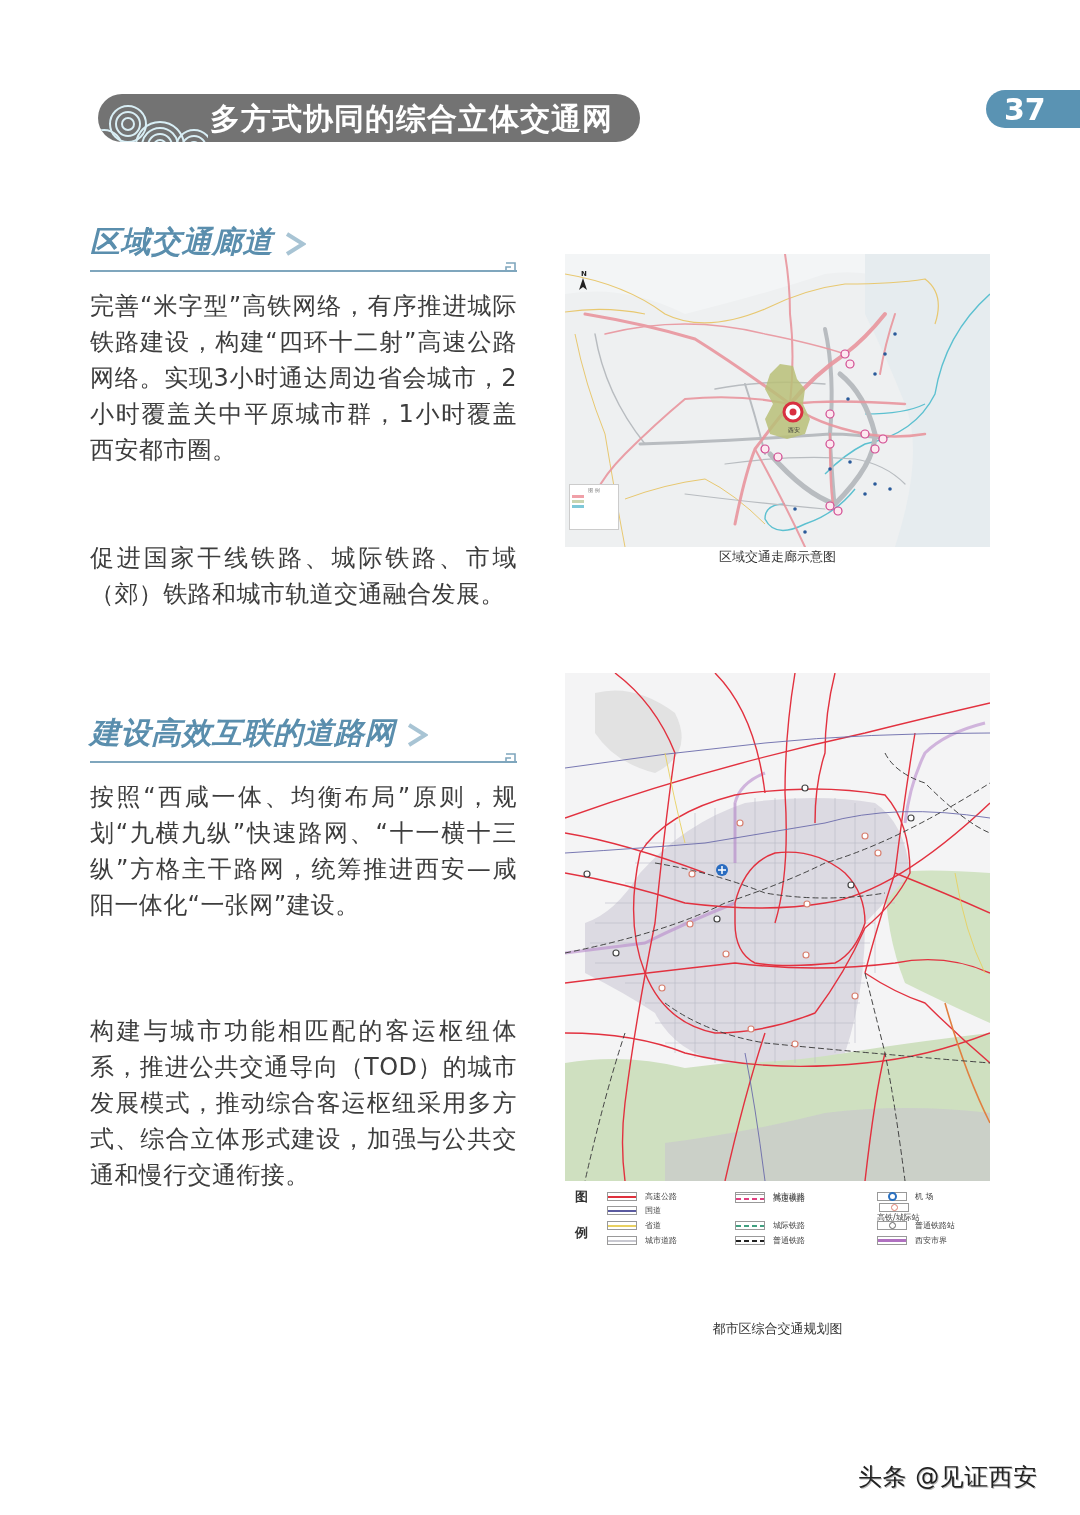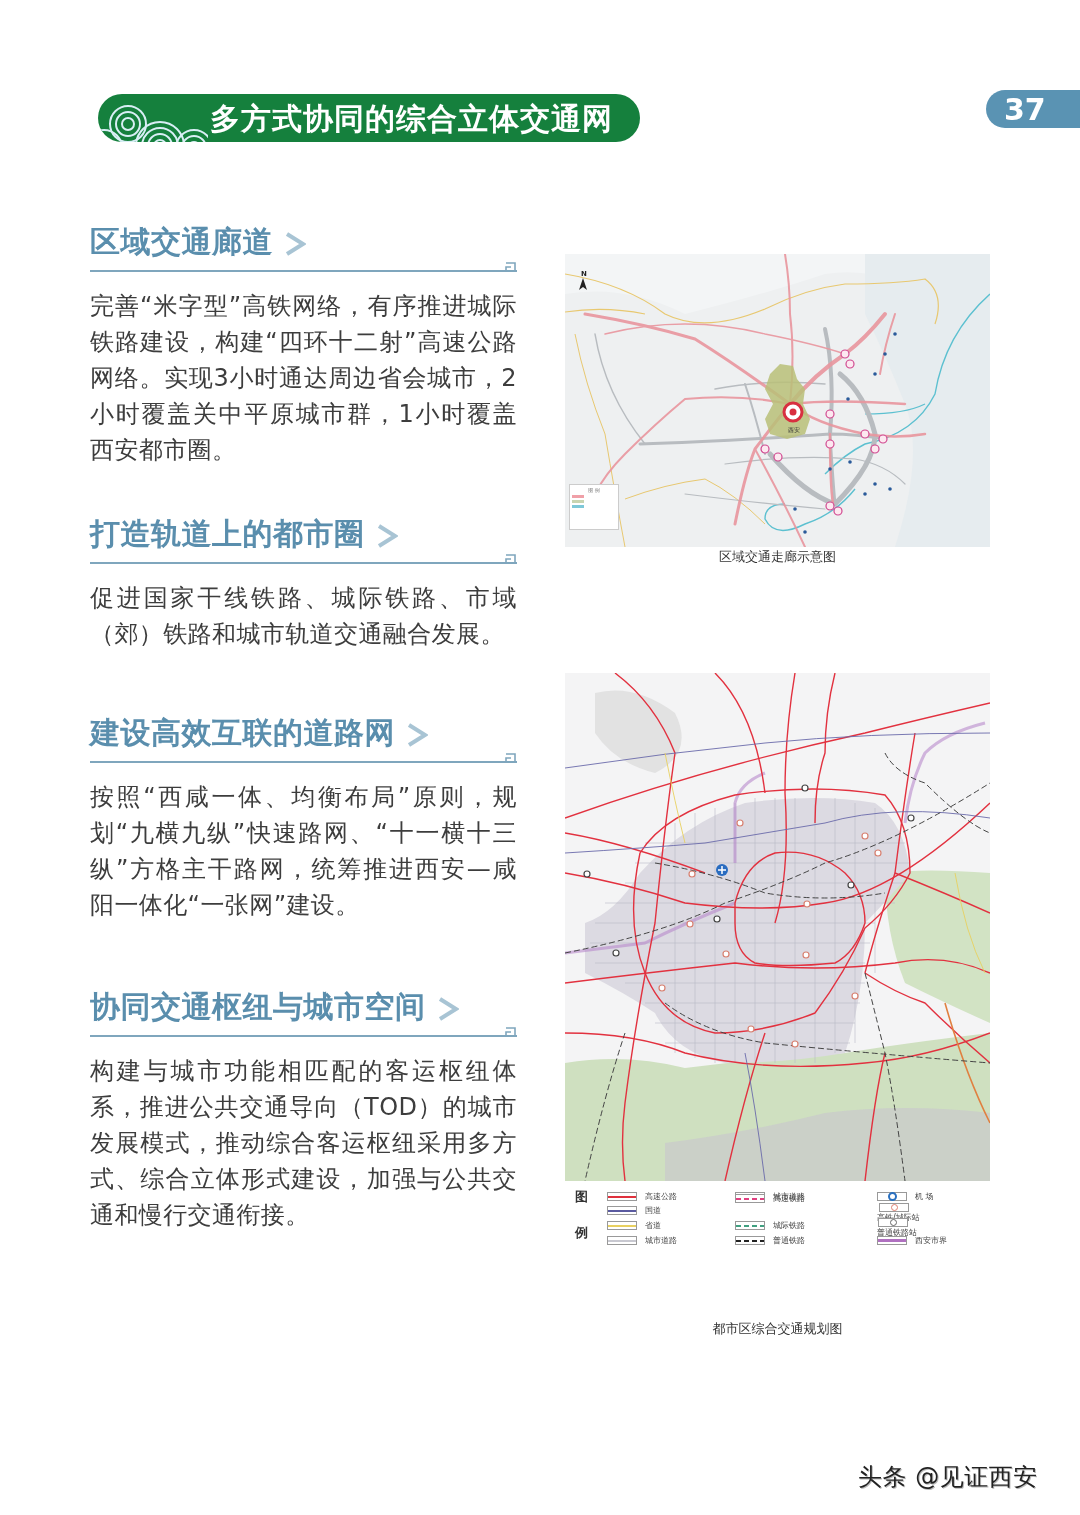--- a/index.html
+++ b/index.html
@@ -1,28 +1,28 @@
 <!DOCTYPE html>
 <html><head>
 <meta charset="utf-8">
 <style>
   html, body { margin:0; padding:0; background:#ffffff; }
   body { width:1080px; height:1515px; position:relative; overflow:hidden; font-family:"DejaVu Sans", sans-serif; color:#3a3a3a; }
 
   
-  .banner { position:absolute; left:98px; top:94px; width:542px; height:48px; background:#15803d; border-radius:24px; overflow:hidden; }
+  .banner { position:absolute; left:98px; top:94px; width:542px; height:48px; background:#737373; border-radius:24px; overflow:hidden; }
   .banner .waves { position:absolute; left:0; top:0; width:110px; height:48px; }
   .banner .title { position:absolute; left:112px; top:0; height:48px; line-height:50px; font-size:30px; font-weight:bold; color:#ffffff; letter-spacing:1px; white-space:nowrap; }
 
   .page-num { position:absolute; left:986px; top:90px; width:94px; height:38px; background:#5a93b3; border-radius:19px 0 0 19px; }
   .page-num span { position:absolute; left:18px; top:0; line-height:40px; font-size:30px; font-weight:bold; color:#ffffff; }
 
   
   .sec { position:absolute; left:90px; width:427px; }
-  .sec-head { position:relative; height:40px; }
+  .sec-head { position:relative; height:40px;font-style:italic; }
   .sec-head .h { font-size:30px; font-weight:bold; color:#5a8ead; letter-spacing:0.5px; white-space:nowrap; line-height:40px; display:inline-block; }
   .sec-head .chev { display:inline-block; vertical-align:top; margin-left:6px; margin-top:10px; }
   .sec-rule { position:absolute; left:0; bottom:-10px; width:427px; height:2px; background:#7fa6bd; }
   .sec-hook { position:absolute; right:0; bottom:-10px; width:12px; height:12px; }
   .sec-body { margin-top:26px; font-size:24px; line-height:36px; color:#3d3d3d; text-align:justify; letter-spacing:0.4px; }
 
   
   .map { position:absolute; overflow:hidden; }
   .caption { position:absolute; font-family:"DejaVu Serif", serif; font-size:13px; color:#333; text-align:center; }
 
@@ -75,58 +75,38 @@
       </svg>
     <div class="sec-rule"></div>
     <svg class="sec-hook" viewBox="0 0 12 12">
         <path d="M1 3 L10 3 L10 11 L1 11 L1 7 L6 7" fill="none" stroke="#7fa6bd" stroke-width="1.6"></path>
       </svg>
   </div>
   <div class="sec-body">完善“米字型”高铁网络，有序推进城际铁路建设，构建“四环十二射”高速公路网络。实现3小时通达周边省会城市，2小时覆盖关中平原城市群，1小时覆盖西安都市圈。</div>
 </div>
 
 <div class="sec" style="top:514px;">
-  <div class="sec-head">
-    <span class="h">打造轨道上的都市圈</span>
-    <svg class="chev" width="22" height="24" viewBox="0 0 22 24">
-        <path d="M3 2 L19 12 L3 22" fill="none" stroke="#a8c4d4" stroke-width="4"></path>
-      </svg>
-    <div class="sec-rule"></div>
-    <svg class="sec-hook" viewBox="0 0 12 12">
-        <path d="M1 3 L10 3 L10 11 L1 11 L1 7 L6 7" fill="none" stroke="#7fa6bd" stroke-width="1.6"></path>
-      </svg>
-  </div>
   <div class="sec-body">促进国家干线铁路、城际铁路、市域（郊）铁路和城市轨道交通融合发展。</div>
 </div>
 
 <div class="sec" style="top:713px;">
   <div class="sec-head">
     <span class="h">建设高效互联的道路网</span>
     <svg class="chev" width="22" height="24" viewBox="0 0 22 24">
         <path d="M3 2 L19 12 L3 22" fill="none" stroke="#a8c4d4" stroke-width="4"></path>
       </svg>
     <div class="sec-rule"></div>
     <svg class="sec-hook" viewBox="0 0 12 12">
         <path d="M1 3 L10 3 L10 11 L1 11 L1 7 L6 7" fill="none" stroke="#7fa6bd" stroke-width="1.6"></path>
       </svg>
   </div>
   <div class="sec-body">按照“西咸一体、均衡布局”原则，规划“九横九纵”快速路网、“十一横十三纵”方格主干路网，统筹推进西安—咸阳一体化“一张网”建设。</div>
 </div>
 
 <div class="sec" style="top:987px;">
-  <div class="sec-head">
-    <span class="h">协同交通枢纽与城市空间</span>
-    <svg class="chev" width="22" height="24" viewBox="0 0 22 24">
-        <path d="M3 2 L19 12 L3 22" fill="none" stroke="#a8c4d4" stroke-width="4"></path>
-      </svg>
-    <div class="sec-rule"></div>
-    <svg class="sec-hook" viewBox="0 0 12 12">
-        <path d="M1 3 L10 3 L10 11 L1 11 L1 7 L6 7" fill="none" stroke="#7fa6bd" stroke-width="1.6"></path>
-      </svg>
-  </div>
   <div class="sec-body">构建与城市功能相匹配的客运枢纽体系，推进公共交通导向（TOD）的城市发展模式，推动综合客运枢纽采用多方式、综合立体形式建设，加强与公共交通和慢行交通衔接。</div>
 </div>
 
 <div class="map" style="left:565px; top:254px; width:425px; height:293px; background:#f3f5f6;">
   <svg width="425" height="293" viewBox="0 0 425 293">
 
     <path d="M0 40 Q60 30 120 60 Q200 40 260 20 Q330 10 380 60 L380 293 L0 293 Z" fill="#eef0f1"></path>
     <path d="M300 0 L425 0 L425 293 L330 293 Q360 200 340 150 Q320 100 300 60 Z" fill="#e6ecef"></path>
 
     <path d="M0 20 Q60 30 100 60 Q140 80 200 55 Q240 35 280 30 Q330 30 360 25 Q380 40 370 70" fill="none" stroke="#e8c870" stroke-width="1.2"></path>
@@ -365,21 +345,21 @@
         <b style="width:5px;height:5px;border-radius:50%;border:2px solid #2a70c0;"></b>
       </span>
       <span>机 场</span>
     </div>
   <div class="item" style="left:312px; top:19px;flex-direction:column;">
       <span class="swatch" style="display:flex;align-items:center;justify-content:center;">
         <b style="width:5px;height:5px;border-radius:50%;border:1px solid #e08070;"></b>
       </span>
       <span>高铁/城际站</span>
     </div>
-  <div class="item" style="left:312px; top:34px;flex-direction:column;">
+  <div class="item" style="left:312px; top:34px;">
       <span class="swatch" style="display:flex;align-items:center;justify-content:center;">
         <b style="width:5px;height:5px;border-radius:50%;border:1px solid #666;"></b>
       </span>
       <span>普通铁路站</span>
     </div>
   <div class="item" style="left:312px; top:49px;">
       <span class="swatch">
         <i style="background:#b070c0;height:3px;top:2px"></i>
       </span>
       <span>西安市界</span>

